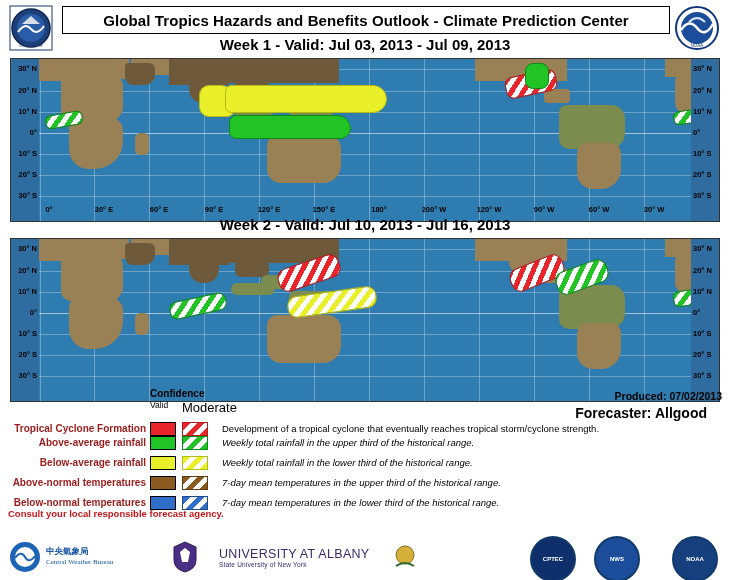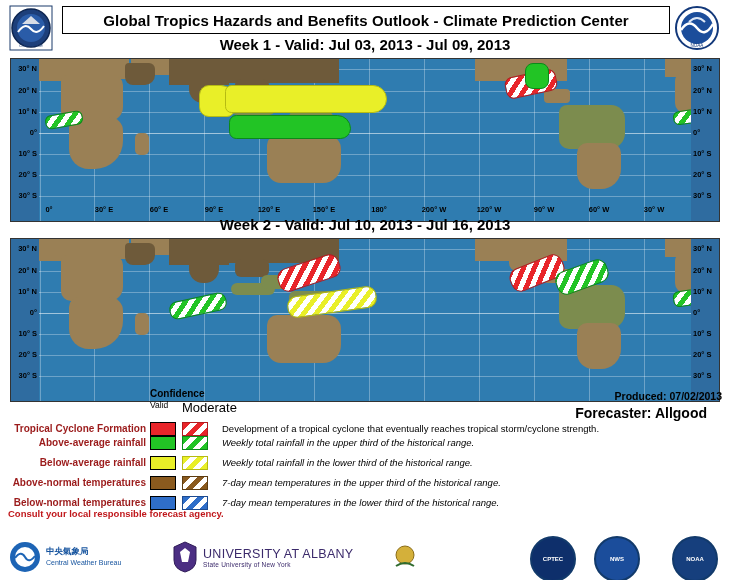--- a/index.html
+++ b/index.html
@@ -407,33 +407,33 @@
       <div class="legend-desc">7-day mean temperatures in the lower third of the historical range.</div>
     </div>
   </div>
 
   <div class="footnote">
     <div>Consult your local responsible forecast agency.</div>
   </div>
 
   <div class="logos">
 
-    <div class="logo-item" style="left:8px;">
+    <div class="logo-item" style="left:8px;font-family:Liberation Serif, serif;">
       <svg width="34" height="34" viewBox="0 0 34 34">
         <circle cx="17" cy="17" r="15" fill="#1d64b5"></circle>
         <circle cx="17" cy="17" r="10" fill="#ffffff"></circle>
         <path d="M7 18 Q13 10 17 17 Q21 24 27 16" stroke="#1d64b5" stroke-width="2" fill="none"></path>
       </svg>
       <div style="margin-left:4px;">
         <div class="logo-cwb-text">中央氣象局</div>
         <div class="logo-cwb-text" style="font-size:7px;font-weight:normal;">Central Weather Bureau</div>
       </div>
     </div>
 
-    <div class="logo-item" style="left:172px;">
+    <div class="logo-item" style="left:172px;gap:16px;">
       <svg width="26" height="34" viewBox="0 0 26 34">
         <path d="M13 2 L24 7 L24 20 Q24 29 13 32 Q2 29 2 20 L2 7 Z" fill="#4b2e83" stroke="#2f1b57"></path>
         <path d="M13 8 L18 12 L16 22 L10 22 L8 12 Z" fill="#ffffff"></path>
       </svg>
       <div style="margin-left:5px;">
         <div class="logo-alb-text">UNIVERSITY AT ALBANY</div>
         <div class="logo-alb-sub">State University of New York</div>
       </div>
     </div>
 

